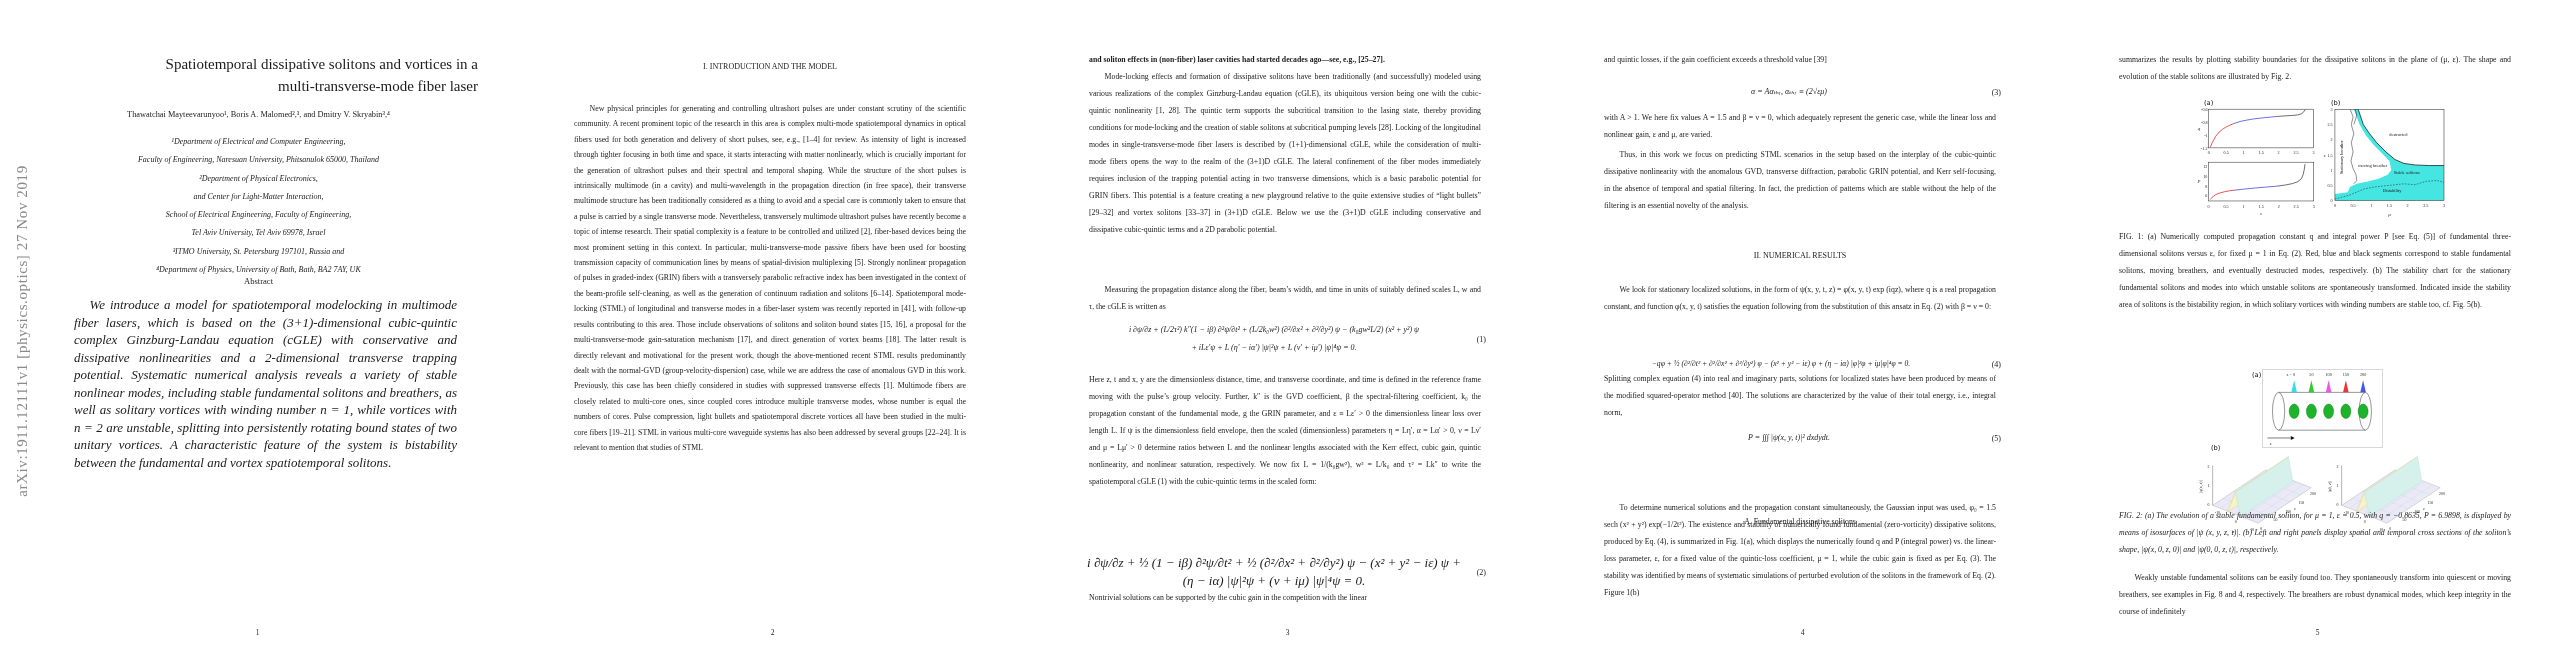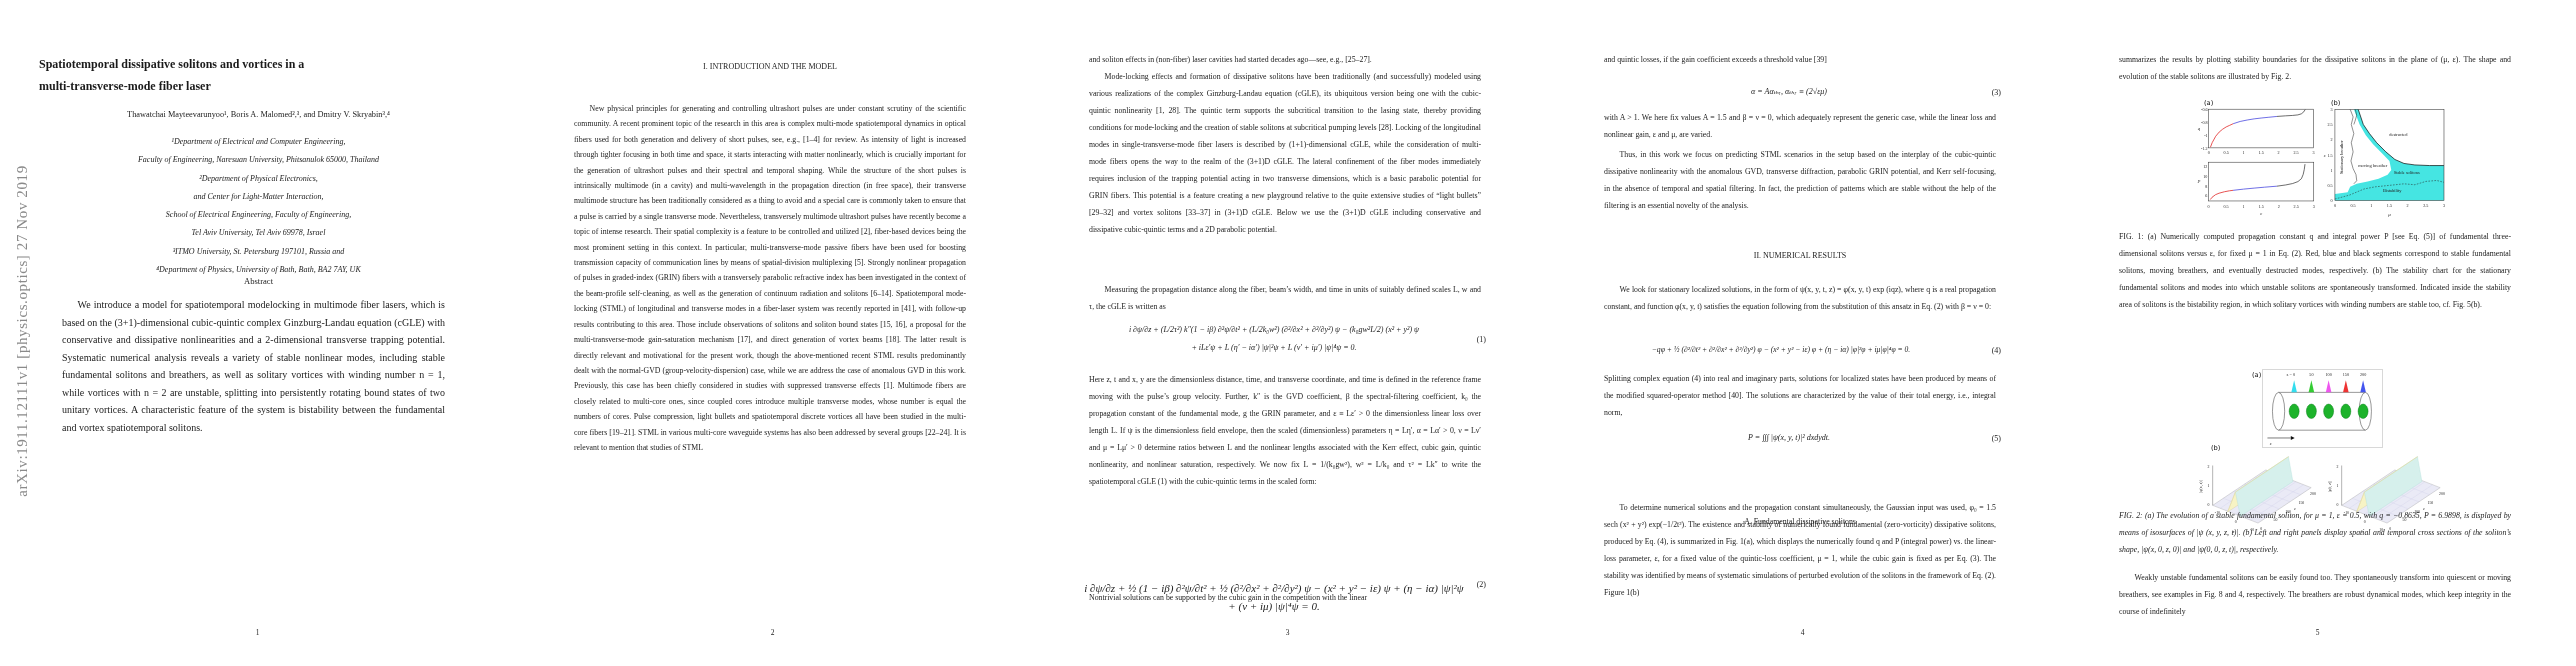--- a/index.html
+++ b/index.html
@@ -5,27 +5,27 @@
   html,body{margin:0;padding:0;background:#ffffff;}
   body{width:2576px;height:667px;overflow:hidden;position:relative;
        font-family:"Liberation Serif","DejaVu Serif",serif;color:#1b1b1b;}
   .strip{display:flex;width:2576px;height:667px;}
   .page{position:relative;width:515px;height:667px;flex:0 0 515px;background:#ffffff;}
   .par{position:absolute;left:59px;width:392px;font-size:7.8px;line-height:17px;text-align:justify;}
   .tight{line-height:15.4px;}
   .indent{text-indent:15.6px;}
   .oneline{text-align:left;}
   .pagenum{position:absolute;left:0;top:628px;width:515px;text-align:center;font-size:7.5px;}
-  .title{position:absolute;left:39px;top:53px;width:439px;text-align:left;
-         font-weight:bold;font-size:12px;line-height:22px;}
+  .title{position:absolute;left:39px;top:53px;width:439px;text-align:right;
+         font-weight:normal;font-size:15px;line-height:22px;}
   .authors{position:absolute;left:39px;top:110px;width:439px;text-align:center;font-size:8.3px;}
   .affil{position:absolute;left:39px;top:133px;width:439px;text-align:center;
          font-style:italic;font-size:8px;line-height:18.3px;}
   .absheading{position:absolute;left:39px;top:276px;width:439px;text-align:center;font-size:8.6px;}
-  .abstract{position:absolute;left:62px;width:383px;top:296px;font-size:10px;line-height:17.5px;text-align:justify;}
+  .abstract{position:absolute;left:74px;width:383px;top:296px;font-size:13px;line-height:17.5px;text-align:justify;font-style:italic;}
   .secheading{position:absolute;left:59px;width:392px;text-align:center;font-weight:normal;font-size:8px;}
   .eqrow{position:absolute;left:53px;width:403px;display:flex;align-items:center;font-size:8px;}
   .eqmain{flex:1;text-align:center;font-style:italic;line-height:18px;}
   .eqnum{width:21px;text-align:right;font-style:normal;}
   .arxiv-stamp{position:absolute;left:22px;top:331px;transform:translate(-50%,-50%) rotate(-90deg);
         white-space:nowrap;color:#8a8a8a;font-size:15px;letter-spacing:0.6px;}
   .fig{position:absolute;}
   .figlabel{position:absolute;font-size:6.7px;font-family:"DejaVu Sans","Liberation Sans",sans-serif;color:#111;}
   svg{display:block;}
   svg text{font-family:"Liberation Serif","DejaVu Serif",serif;fill:#222;}
@@ -58,50 +58,50 @@
     <div class="pagenum">1</div>
   </div>
 
   <div class="page">
     <div class="secheading" style="top:62px;">I.   INTRODUCTION AND THE MODEL</div>
     <div class="par tight indent" style="top:101px;">New physical principles for generating and controlling ultrashort pulses are under constant scrutiny of the scientific community. A recent prominent topic of the research in this area is complex multi-mode spatiotemporal dynamics in optical fibers used for both generation and delivery of short pulses, see, e.g., [1–4] for review. As intensity of light is increased through tighter focusing in both time and space, it starts interacting with matter nonlinearly, which is crucially important for the generation of ultrashort pulses and their spectral and temporal shaping. While the structure of the short pulses is intrinsically multimode (in a cavity) and multi-wavelength in the propagation direction (in free space), their transverse multimode structure has been traditionally considered as a thing to avoid and a special care is commonly taken to ensure that a pulse is carried by a single transverse mode. Nevertheless, transversely multimode ultrashort pulses have recently become a topic of intense research. Their spatial complexity is a feature to be controlled and utilized [2], fiber-based devices being the most prominent setting in this context. In particular, multi-transverse-mode passive fibers have been used for boosting transmission capacity of communication lines by means of spatial-division multiplexing [5]. Strongly nonlinear propagation of pulses in graded-index (GRIN) fibers with a transversely parabolic refractive index has been investigated in the context of the beam-profile self-cleaning, as well as the generation of continuum radiation and solitons [6–14]. Spatiotemporal mode-locking (STML) of longitudinal and transverse modes in a fiber-laser system was recently reported in [41], with follow-up results contributing to this area. Those include observations of solitons and soliton bound states [15, 16], a proposal for the multi-transverse-mode gain-saturation mechanism [17], and direct generation of vortex beams [18]. The latter result is directly relevant and motivational for the present work, though the above-mentioned recent STML results predominantly dealt with the normal-GVD (group-velocity-dispersion) case, while we are address the case of anomalous GVD in this work. Previously, this case has been chiefly considered in studies with suppressed transverse effects [1]. Multimode fibers are closely related to multi-core ones, since coupled cores introduce multiple transverse modes, whose number is equal the numbers of cores. Pulse compression, light bullets and spatiotemporal discrete vortices all have been studied in the multi-core fibers [19–21]. STML in various multi-core waveguide systems has also been addressed by several groups [22–24]. It is relevant to mention that studies of STML</div>
     <div class="pagenum">2</div>
   </div>
 
   <div class="page">
-    <div class="par oneline" style="top:51px;">and soliton effects in (non-fiber) laser cavities had started decades ago—see, e.g., [25–27].</div>
+    <div class="par oneline" style="top:51px;font-weight:bold;">and soliton effects in (non-fiber) laser cavities had started decades ago—see, e.g., [25–27].</div>
     <div class="par indent" style="top:68px;">Mode-locking effects and formation of dissipative solitons have been traditionally (and successfully) modeled using various realizations of the complex Ginzburg-Landau equation (cGLE), its ubiquitous version being one with the cubic-quintic nonlinearity [1, 28]. The quintic term supports the subcritical transition to the lasing state, thereby providing conditions for mode-locking and the creation of stable solitons at subcritical pumping levels [28]. Locking of the longitudinal modes in single-transverse-mode fiber lasers is described by (1+1)-dimensional cGLE, while the consideration of multi-mode fibers opens the way to the realm of the (3+1)D cGLE. The lateral confinement of the fiber modes immediately requires inclusion of the trapping potential acting in two transverse dimensions, which is a basic parabolic potential for GRIN fibers. This potential is a feature creating a new playground relative to the quite extensive studies of “light bullets” [29–32] and vortex solitons [33–37] in (3+1)D cGLE. Below we use the (3+1)D cGLE including conservative and dissipative cubic-quintic terms and a 2D parabolic potential.</div>
     <div class="par indent" style="top:281px;">Measuring the propagation distance along the fiber, beam’s width, and time in units of suitably defined scales L, w and τ, the cGLE is written as</div>
     <div class="eqrow" style="top:321px;">
       <div class="eqmain">
         <div>i ∂ψ/∂z + (L/2τ²) k″(1 − iβ) ∂²ψ/∂t² + (L/2k₀w²) (∂²/∂x² + ∂²/∂y²) ψ − (k₀gw²L/2) (x² + y²) ψ</div>
         <div>+ iLε′ψ + L (η′ − iα′) |ψ|²ψ + L (ν′ + iμ′) |ψ|⁴ψ = 0.</div>
       </div>
       <div class="eqnum">(1)</div>
     </div>
     <div class="par" style="top:371px;">Here z, t and x, y are the dimensionless distance, time, and transverse coordinate, and time is defined in the reference frame moving with the pulse’s group velocity. Further, k″ is the GVD coefficient, β the spectral-filtering coefficient, k₀ the propagation constant of the fundamental mode, g the GRIN parameter, and ε ≡ Lε′ &gt; 0 the dimensionless linear loss over length L. If ψ is the dimensionless field envelope, then the scaled (dimensionless) parameters η = Lη′, α = Lα′ &gt; 0, ν = Lν′ and μ = Lμ′ &gt; 0 determine ratios between L and the nonlinear lengths associated with the Kerr effect, cubic gain, quintic nonlinearity, and nonlinear saturation, respectively. We now fix L = 1/(k₀gw²), w² = L/k₀ and τ² = Lk″ to write the spatiotemporal cGLE (1) with the cubic-quintic terms in the scaled form:</div>
     <div class="eqrow" style="top:554px;">
-      <div class="eqmain" style="font-size:11px;margin-top:25px;">i ∂ψ/∂z + ½ (1 − iβ) ∂²ψ/∂t² + ½ (∂²/∂x² + ∂²/∂y²) ψ − (x² + y² − iε) ψ + (η − iα) |ψ|²ψ + (ν + iμ) |ψ|⁴ψ = 0.</div>
+      <div class="eqmain" style="font-size:13px;">i ∂ψ/∂z + ½ (1 − iβ) ∂²ψ/∂t² + ½ (∂²/∂x² + ∂²/∂y²) ψ − (x² + y² − iε) ψ + (η − iα) |ψ|²ψ + (ν + iμ) |ψ|⁴ψ = 0.</div>
       <div class="eqnum">(2)</div>
     </div>
     <div class="par oneline" style="top:589px;">Nontrivial solutions can be supported by the cubic gain in the competition with the linear</div>
     <div class="pagenum">3</div>
   </div>
 
   <div class="page">
     <div class="par oneline" style="top:51px;">and quintic losses, if the gain coefficient exceeds a threshold value [39]</div>
     <div class="eqrow" style="top:83px;">
       <div class="eqmain">α = Aαₜₕᵣ,   αₜₕᵣ ≡ (2√εμ)</div>
       <div class="eqnum">(3)</div>
     </div>
     <div class="par" style="top:109px;">with A &gt; 1. We here fix values A = 1.5 and β = ν = 0, which adequately represent the generic case, while the linear loss and nonlinear gain, ε and μ, are varied.</div>
     <div class="par indent" style="top:146px;">Thus, in this work we focus on predicting STML scenarios in the setup based on the interplay of the cubic-quintic dissipative nonlinearity with the anomalous GVD, transverse diffraction, parabolic GRIN potential, and Kerr self-focusing, in the absence of temporal and spatial filtering. In fact, the prediction of patterns which are stable without the help of the filtering is an essential novelty of the analysis.</div>
     <div class="secheading" style="top:251px;">II.   NUMERICAL RESULTS</div>
     <div class="par indent" style="top:281px;">We look for stationary localized solutions, in the form of ψ(x, y, t, z) = φ(x, y, t) exp (iqz), where q is a real propagation constant, and function φ(x, y, t) satisfies the equation following from the substitution of this ansatz in Eq. (2) with β = ν = 0:</div>
-    <div class="eqrow" style="top:341px;gap:16px;">
+    <div class="eqrow" style="top:355px;gap:16px;">
       <div class="eqmain" style="font-size:7.6px;">−qφ + ½ (∂²/∂t² + ∂²/∂x² + ∂²/∂y²) φ − (x² + y² − iε) φ + (η − iα) |φ|²φ + iμ|φ|⁴φ = 0.</div>
       <div class="eqnum">(4)</div>
     </div>
     <div class="par" style="top:370px;">Splitting complex equation (4) into real and imaginary parts, solutions for localized states have been produced by means of the modified squared-operator method [40]. The solutions are characterized by the value of their total energy, i.e., integral norm,</div>
     <div class="eqrow" style="top:429px;">
       <div class="eqmain">P = ∫∫∫ |ψ(x, y, t)|² dxdydt.</div>
       <div class="eqnum">(5)</div>
     </div>
     <div class="secheading" style="top:469px;font-size:7.8px;margin-top:48px;">A.   Fundamental dissipative solitons</div>
     <div class="par indent" style="top:499px;">To determine numerical solutions and the propagation constant simultaneously, the Gaussian input was used, φ₀ = 1.5 sech (x² + y²) exp(−1/2t²). The existence and stability of numerically found fundamental (zero-vorticity) dissipative solitons, produced by Eq. (4), is summarized in Fig. 1(a), which displays the numerically found q and P (integral power) vs. the linear-loss parameter, ε, for a fixed value of the quintic-loss coefficient, μ = 1, while the cubic gain is fixed as per Eq. (3). The stability was identified by means of systematic simulations of perturbed evolution of the solitons in the framework of Eq. (2). Figure 1(b)</div>

